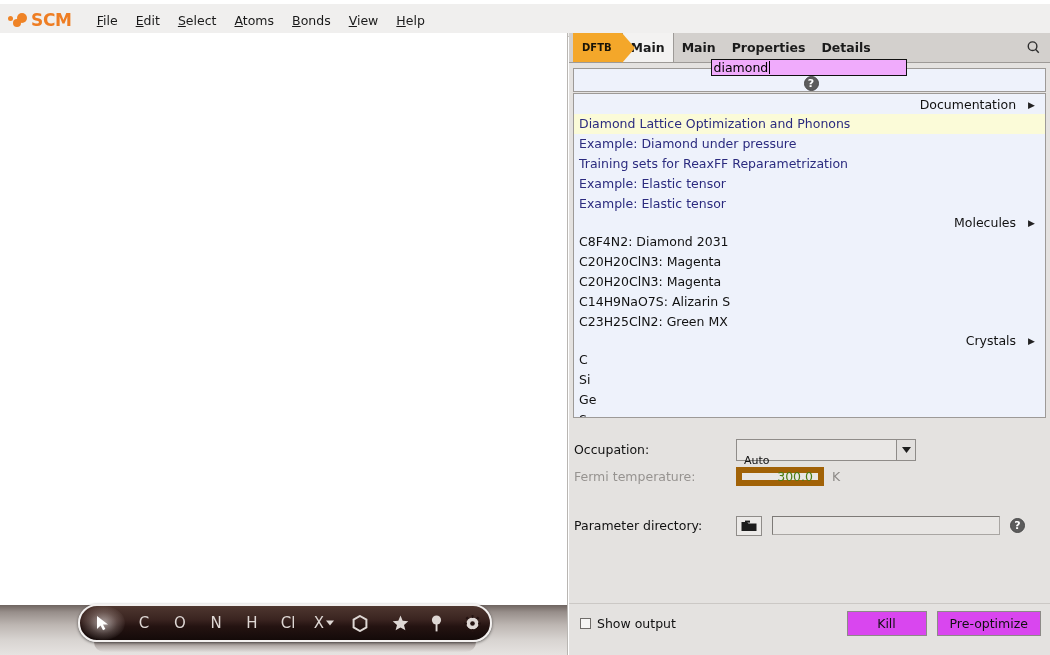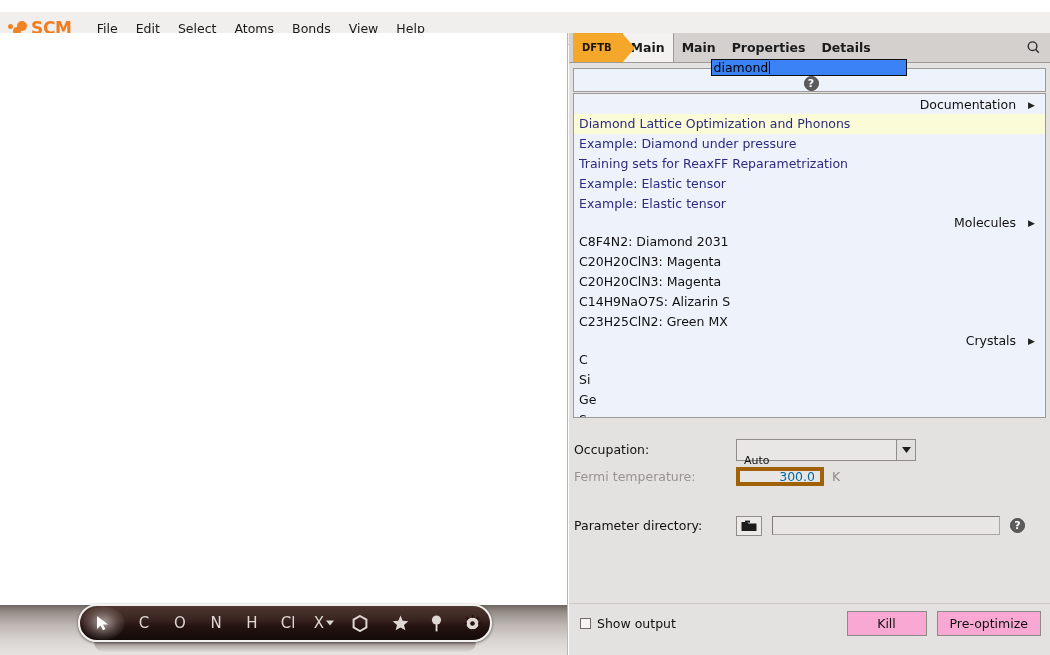--- a/index.html
+++ b/index.html
@@ -8,21 +8,21 @@
     width: 1050px; height: 655px;
     overflow: hidden;
     font-family: "DejaVu Sans", "Liberation Sans", sans-serif;
     font-size: 12px;
     background: #ffffff;
   }
   #app { position: relative; width: 1050px; height: 655px; }
 
   
   .menubar {
-    position: absolute; left: 0; top: 12px; width: 1050px; height: 33px;
+    position: absolute; left: 0; top: 4px; width: 1050px; height: 33px;
     background: #f0efee;
     border-bottom: 1px solid #c8c5c2;
     display: flex; align-items: center;
   }
   .logo { display: flex; align-items: center; margin-left: 8px; margin-right: 16px; }
   .logo-mark { position: relative; width: 22px; height: 16px; margin-right: 1px; }
   .logo-mark i { position: absolute; display: block; border-radius: 50%; background: #ef8326; }
   .logo-mark i.d1 { width: 10px; height: 10px; left: 9px; top: 1px; }
   .logo-mark i.d2 { width: 8px; height: 8px; left: 5px; top: 7px; }
   .logo-mark i.d3 { width: 5px; height: 5px; left: 0px; top: 4px; background:#ef8326; }
@@ -107,21 +107,21 @@
   
   .searchrow {
     margin: 5px 4px 0 4px; height: 24px;
     background: #eef2fb; border: 1px solid #9d9a97;
     display: flex; align-items: center; justify-content: flex-end;
     padding-right: 2px;
     flex-direction: column;
   }
   .search-label { color: #111; font-size: 12.5px; margin-right: 6px; }
   .search-input {
-    width: 196px; height: 18px; background: #3b82f6; border: 1px solid #111;
+    width: 196px; height: 18px; background: #f0abfc; border: 1px solid #111;
     display: flex; align-items: center; padding: 0 2px; position: relative;
   }
   .search-input span { font-size: 12.5px; color: #000; }
   .caret { display: inline-block; width: 1px; height: 13px; background: #000; margin-left: 1px; }
   .help-btn {
     width: 15px; height: 15px; border-radius: 50%;
     background: #5c5c5c; color: #fff; font-size: 11px; font-weight: bold;
     display: flex; align-items: center; justify-content: center;
     margin-left: 5px; cursor: default;
     border: 1px solid #4a4a4a;
@@ -153,23 +153,23 @@
   .combo {
     width: 180px; height: 22px; display: flex; align-items: stretch;
     border: 1px solid #8f8c89; background: #e9e7e5;
   }
   .combo .val { flex: 1 1 auto; display: flex; align-items: center; padding-left: 7px; font-size: 11px; color: #111; margin-top: 21px; }
   .combo .arrowbox {
     width: 19px; border-left: 1px solid #8f8c89; background: #e2e0de;
     display: flex; align-items: center; justify-content: center;
   }
   .fermi {
-    width: 88px; height: 19px; border: 4px solid #a16207; background: #e8e6e4;
+    width: 88px; height: 19px; border: 6px solid #a16207; background: #e8e6e4;
     display: flex; align-items: center; justify-content: flex-end;
-    padding-right: 5px; font-size: 12.5px; color: #0369a1;
+    padding-right: 5px; font-size: 12.5px; color: #4d7c0f;
   }
   .unit { margin-left: 8px; font-size: 12.5px; color: #8d8a87; }
   .folder-btn {
     width: 26px; height: 20px; border: 1px solid #8f8c89; background: #eceae8;
     display: flex; align-items: center; justify-content: center; cursor: default;
   }
   .pathfield {
     margin-left: 10px; width: 228px; height: 19px;
     border: 1px solid #a9a6a3; border-top-color: #7d7a77; border-left-color: #7d7a77;
     background: #e8e6e4;
@@ -181,21 +181,21 @@
     border-top: 1px solid #cbc8c5;
     display: flex; align-items: center; padding: 0 9px 12px 11px;
   }
   .chk {
     width: 11px; height: 11px; border: 1px solid #6f6c69; background: #f6f5f4;
     margin-right: 6px;
   }
   .chk-label { font-size: 12.5px; color: #111; }
   .btn {
     height: 25px; min-width: 80px; padding: 0 12px;
-    border: 1px solid #8d8a87; background: #f9a8d4;
+    border: 1px solid #8d8a87; background: #d946ef;
     display: flex; align-items: center; justify-content: center;
     font-size: 12.5px; color: #111; cursor: default; margin-left: 10px;
   }
   .pushright { margin-left: auto; }
 </style>
 </head>
 <body>
 
 <div id="app">
 

